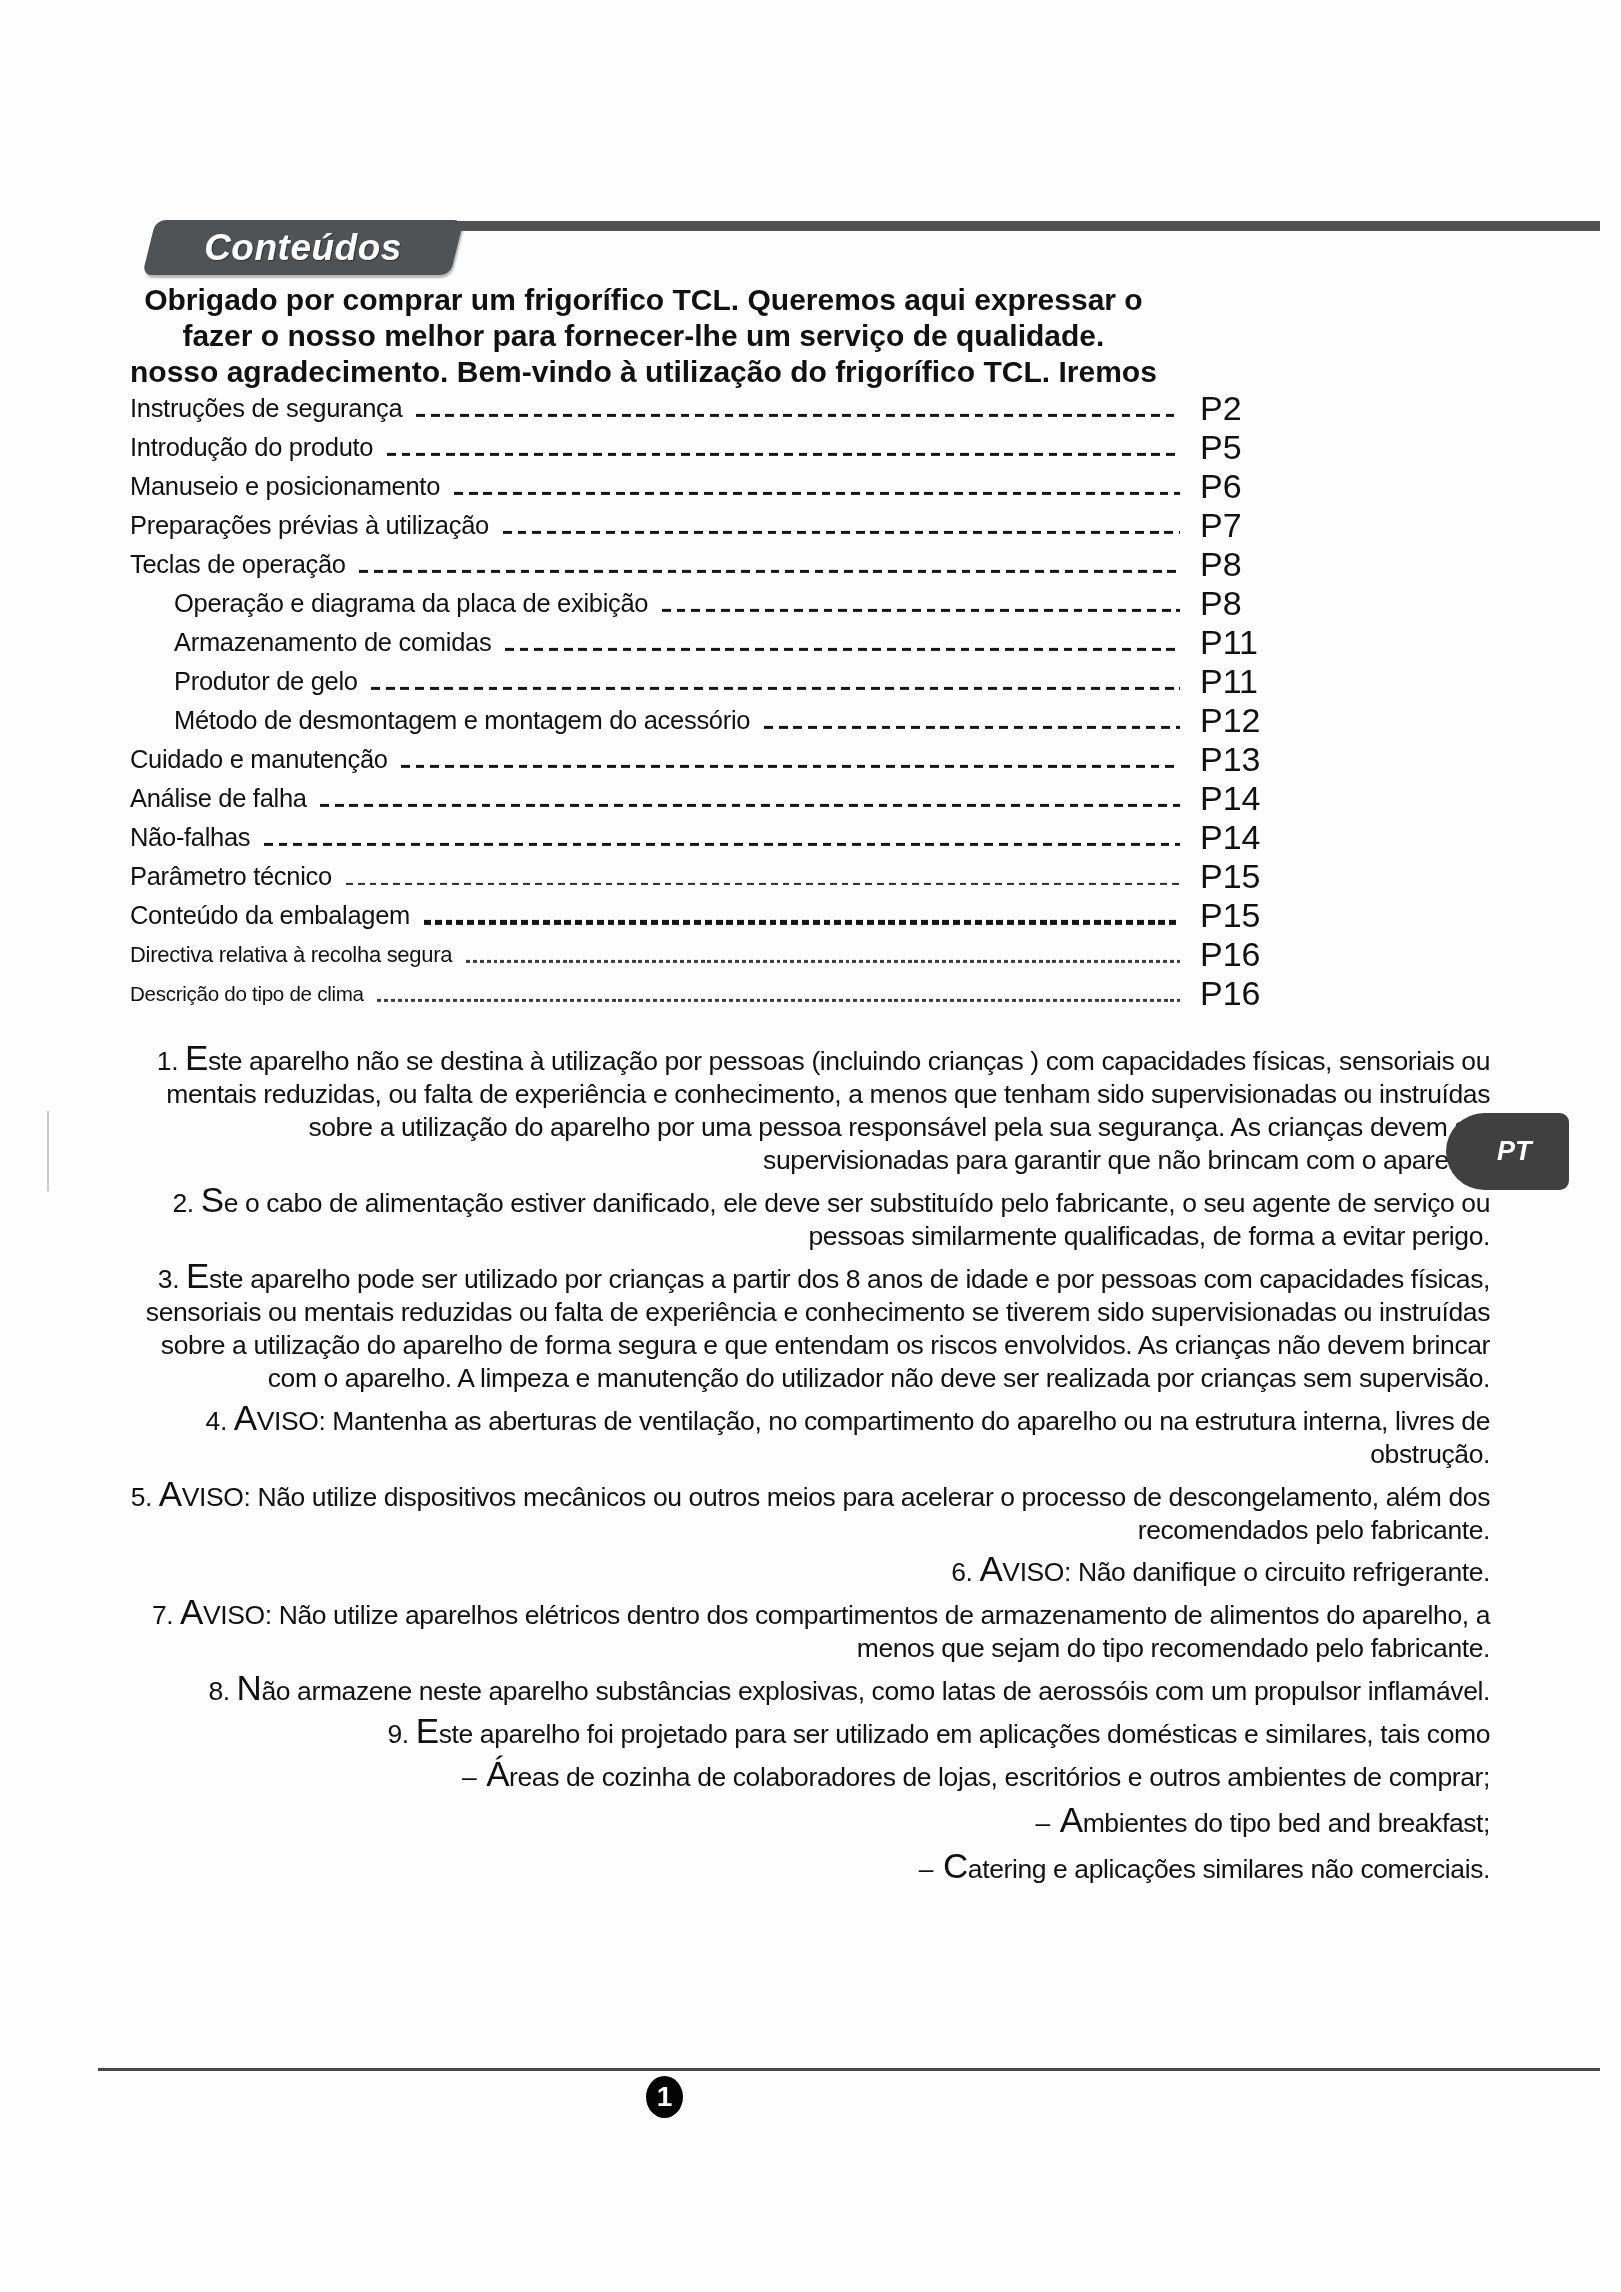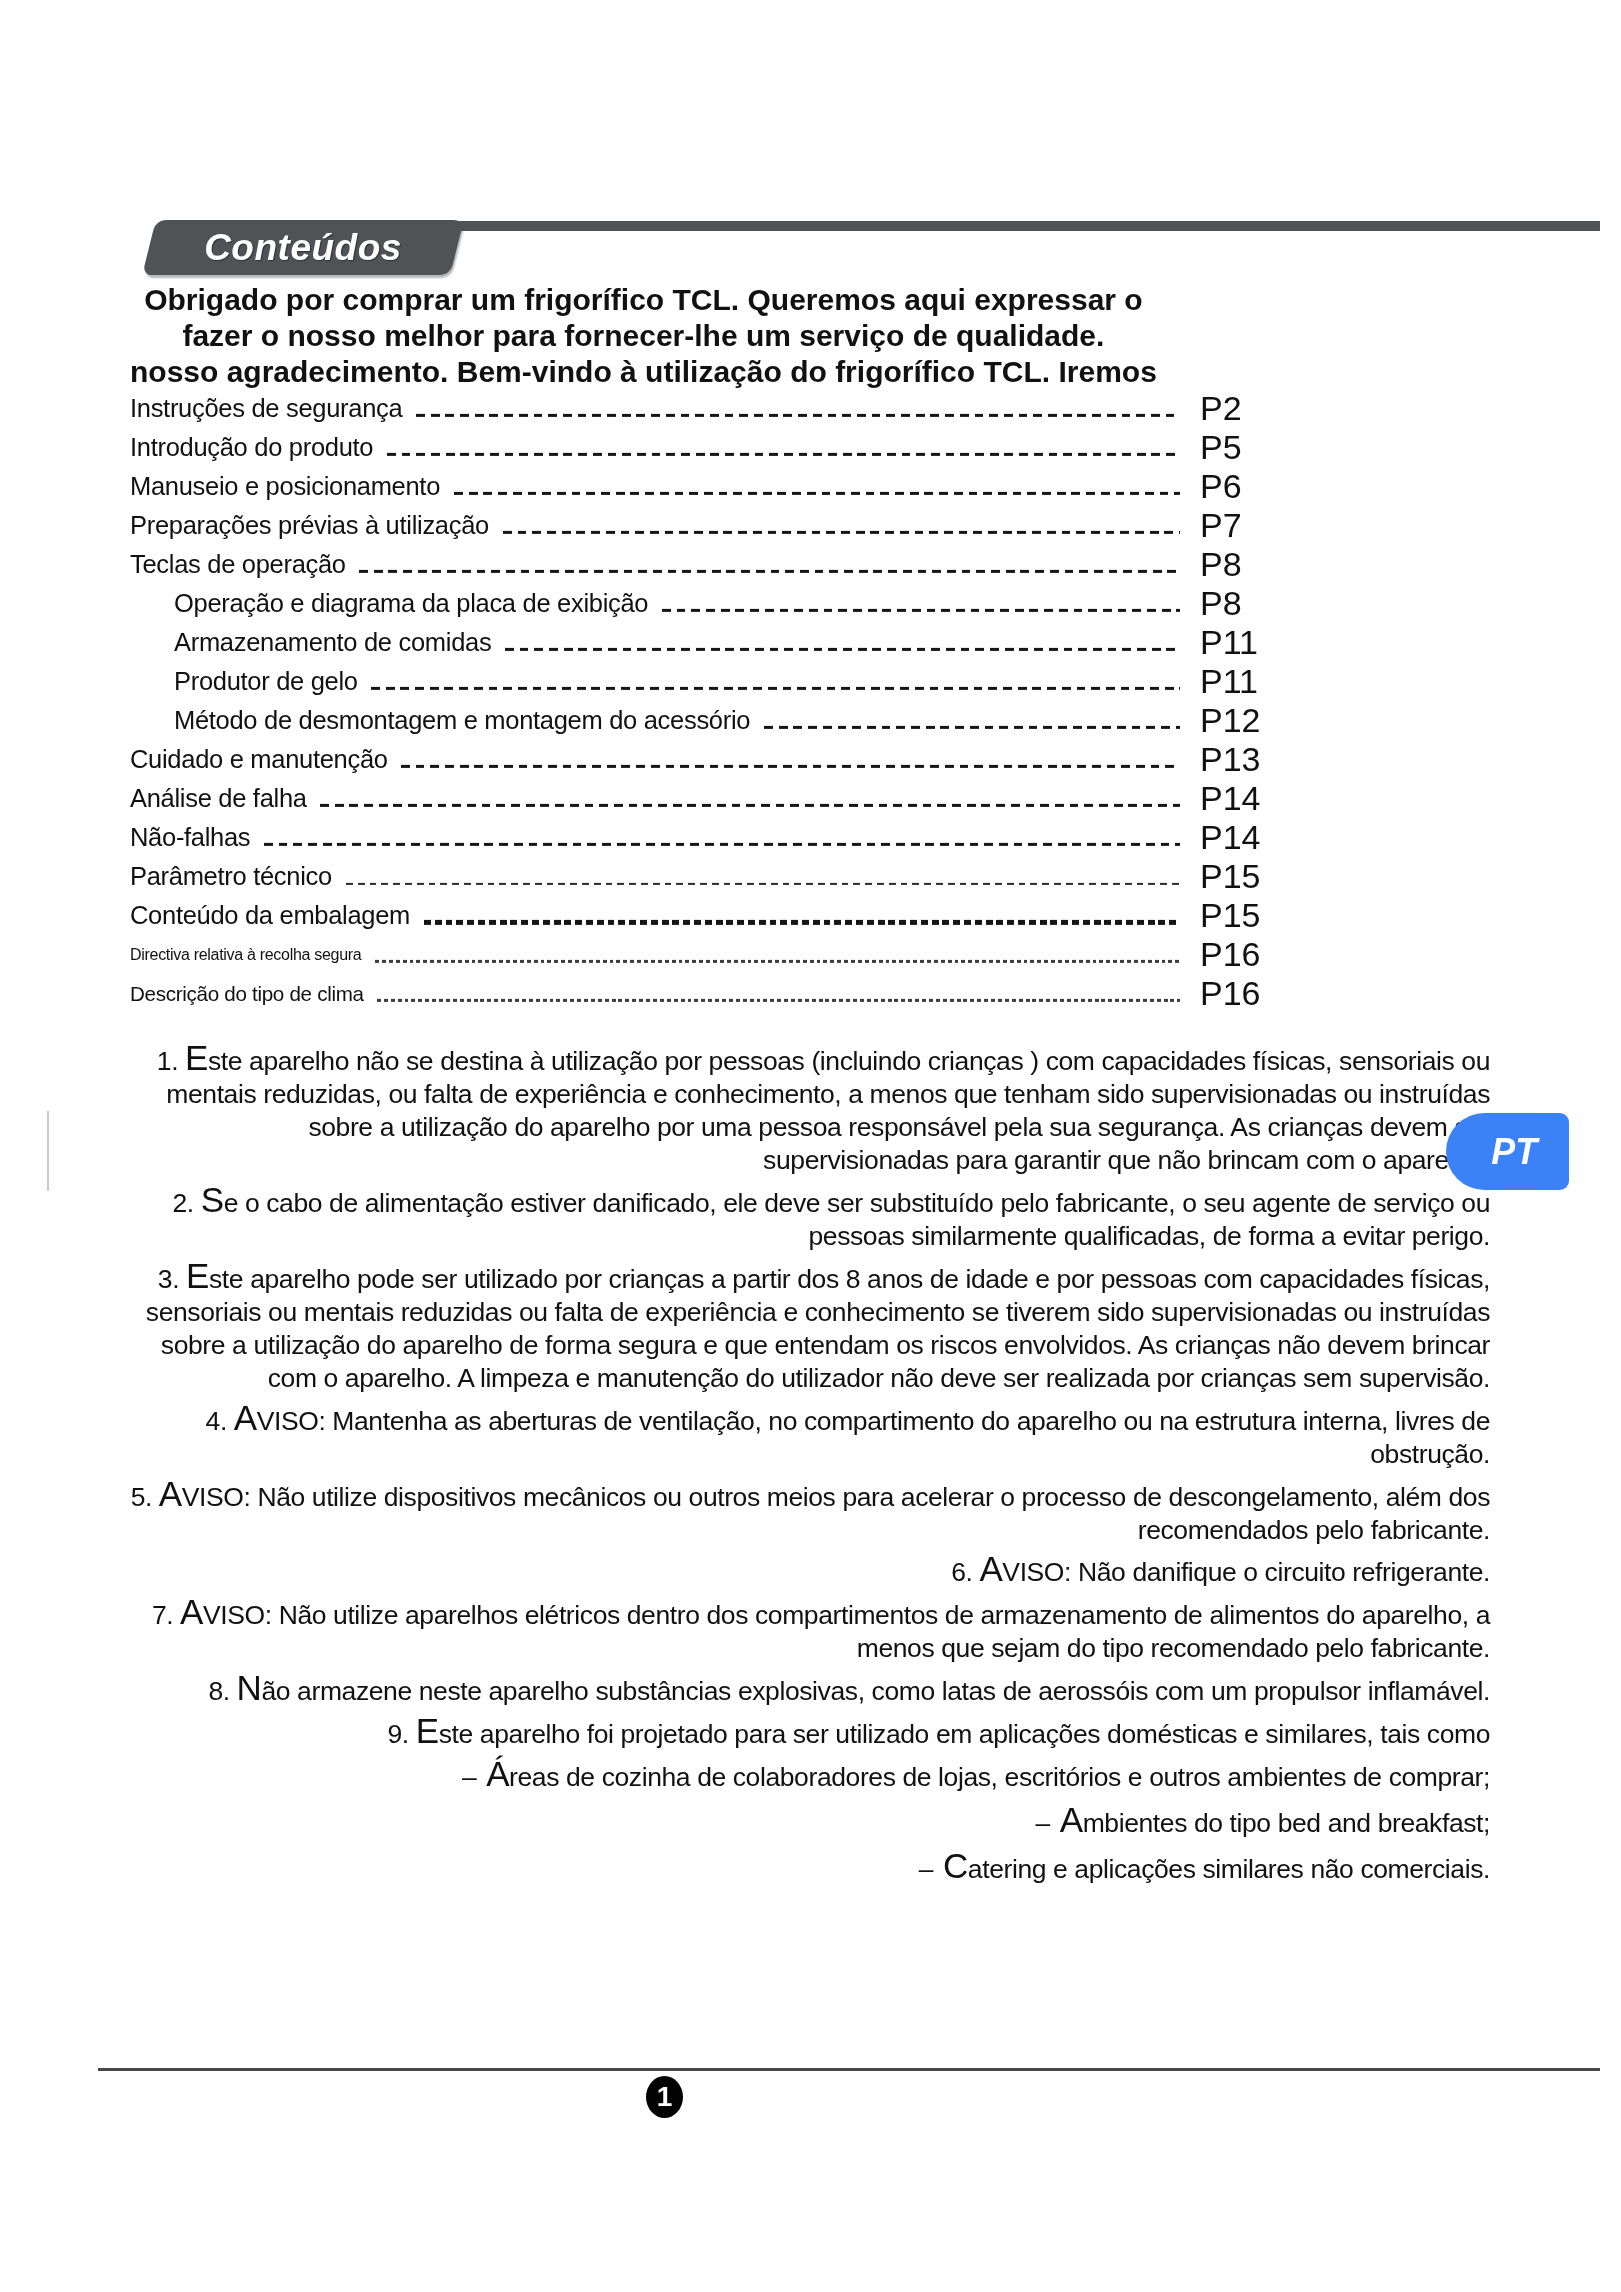--- a/index.html
+++ b/index.html
@@ -20,40 +20,40 @@
   }
   .top-bar{position:absolute;left:443px;top:221px;width:1157px;height:9.8px;background:#4f5356;}
   
   .intro{position:absolute;left:130px;top:282px;font-weight:bold;font-size:30px;line-height:36px;text-align:center;}
   .intro div{white-space:nowrap;}
   
   .toc{position:absolute;left:130px;top:389px;width:1168px;}
   .toc-row{display:flex;align-items:center;height:39px;}
   .toc-row .label{font-size:25.5px;white-space:nowrap;flex:0 0 auto;letter-spacing:-0.3px;}
   .toc-row.indent .label{padding-left:44px;}
-  .toc-row .label.small{font-size:16px;}
+  .toc-row .label.small{font-size:22px;}
   .toc-row .label.xsmall{font-size:20.6px;}
   .leader{flex:1 1 auto;margin:0 19.6px 0 13.7px;transform:translateY(6.9px);}
   .l-dash{height:3.9px;background:repeating-linear-gradient(90deg,#161616 0 8.8px,transparent 8.8px 14.7px);}
   .l-fine{height:2px;background:repeating-linear-gradient(90deg,#2c2c2c 0 6.9px,transparent 6.9px 11.8px);}
   .l-dots{height:4.9px;background:repeating-linear-gradient(90deg,#161616 0 6.9px,transparent 6.9px 10.8px);}
   .l-fdot{height:2.9px;background:repeating-linear-gradient(90deg,#3c3c3c 0 3.9px,transparent 3.9px 6.9px);}
   .page-num{flex:0 0 98px;font-size:34px;text-align:left;}
   
   .body{position:absolute;left:116px;top:1041px;width:1374px;font-size:26.5px;line-height:33px;letter-spacing:-0.4px;text-align:right;}
   .para{margin:0 0 5.9px;}
   .para .num{margin-right:6.9px;}
   .para .lead{font-size:35px;line-height:33px;}
   .bullets .para{margin:0 0 8.8px;}
   .para .dash-mark{margin-right:9.8px;}
   
   .pt-tab{
-    position:absolute;left:1446px;top:1113px;width:123px;height:77px;background:#3b82f6;
+    position:absolute;left:1446px;top:1113px;width:123px;height:77px;background:#404040;
     border-radius:41px 9.8px 9.8px 41px;display:flex;align-items:center;justify-content:center;
-    padding-left:13.7px;box-sizing:border-box;color:#fff;font-weight:bold;font-style:italic;font-size:36px;
+    padding-left:13.7px;box-sizing:border-box;color:#fff;font-weight:bold;font-style:italic;font-size:27px;
   }
   
   .left-mark{position:absolute;left:47px;top:1111px;width:2px;height:80px;background:#c9c9c9;}
   .footer-line{position:absolute;left:98px;top:2068px;width:1502px;height:2.9px;background:#474747;}
   .page-dot{
     position:absolute;left:646px;top:2076px;width:37px;height:42px;background:#030303;border-radius:50%;
     display:flex;align-items:center;justify-content:center;color:#fff;font-size:28px;font-weight:bold;
   }
 </style>
 </head>

